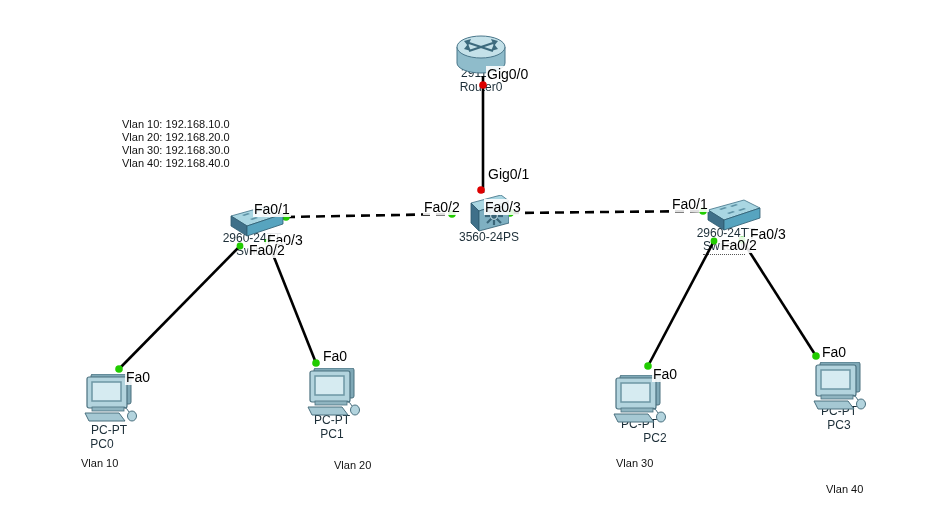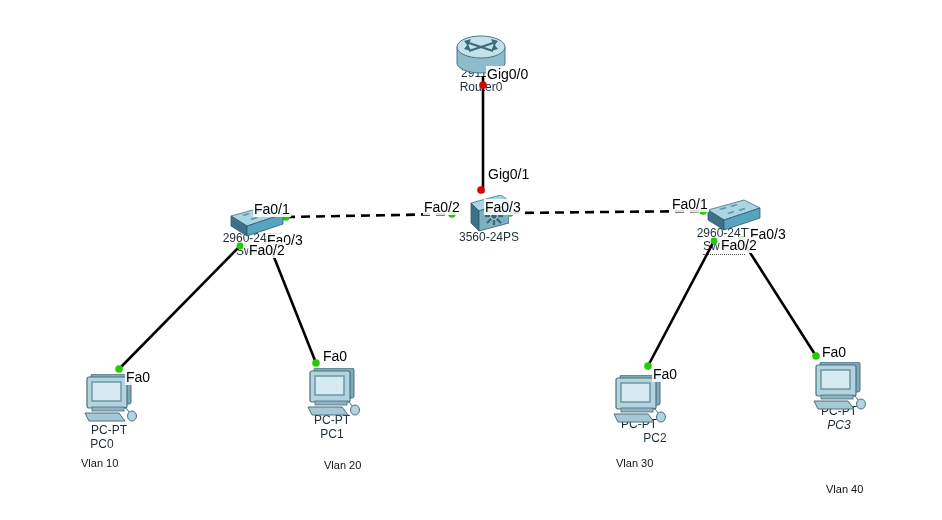--- a/index.html
+++ b/index.html
@@ -26,20 +26,26 @@
   }
   .noteblock span { display:block; }
   .icon { position:absolute; z-index:3; }
   .dotted-name { border-bottom:1px dotted #555; padding-bottom:1px; }
 </style>
 </head>
 <body>
 
 <div class="canvas">
 
+  <div class="noteblock">
+    <span>Vlan 10: 192.168.10.0</span>
+    <span>Vlan 20: 192.168.20.0</span>
+    <span>Vlan 30: 192.168.30.0</span>
+    <span>Vlan 40: 192.168.40.0</span>
+  </div>
 
   <svg class="cables" width="942" height="520">
 
     <line x1="483" y1="76" x2="483" y2="193" stroke-width="2.6" stroke="#000000"></line>
     <line x1="240" y1="246" x2="119" y2="369" stroke-width="2.6" stroke="#000000"></line>
     <line x1="268" y1="242" x2="316" y2="363" stroke-width="2.6" stroke="#000000"></line>
     <line x1="714" y1="241" x2="648" y2="366" stroke-width="2.6" stroke="#000000"></line>
     <line x1="742" y1="240" x2="816" y2="356" stroke-width="2.6" stroke="#000000"></line>
 
     <line x1="286" y1="217" x2="452" y2="214" stroke-width="2.6" stroke-dasharray="9,6" stroke="#000000"></line>
@@ -161,21 +167,21 @@
       <rect x="4" y="3" width="40" height="31" rx="2" fill="#b3d4de" stroke="#4a707f" stroke-width="1.2"></rect>
       <rect x="9" y="8" width="29" height="19" fill="#d6ebf1" stroke="#6d96a4" stroke-width="1.5"></rect>
       <rect x="9" y="33" width="32" height="4" fill="#8fb4c0" stroke="#4a707f" stroke-width="0.8"></rect>
       <polygon points="2,39 36,39 42,47 6,47" fill="#a5c8d3" stroke="#4a707f" stroke-width="1"></polygon>
       <path d="M46,38 Q44,34 41,33" stroke="#4a707f" stroke-width="1" fill="none"></path>
       <ellipse cx="49" cy="42" rx="4.5" ry="5" fill="#b3d4de" stroke="#4a707f" stroke-width="1"></ellipse>
     </svg>
     <span class="port" style="left:322px; top:348px;">Fa0</span>
     <span class="lbl center" style="left:332px; top:413px;">PC-PT</span>
     <span class="lbl center" style="left:332px; top:427px;">PC1</span>
-    <span class="note" style="left:324px; top:459px;text-align:center;">Vlan 20</span>
+    <span class="note" style="left:334px; top:459px;text-align:center;">Vlan 20</span>
   </div>
 
   <div>
     <svg class="icon" style="left:612px; top:375px;" width="56" height="48">
       <rect x="8" y="0" width="40" height="30" rx="2" fill="#7fa8b6" stroke="#4a707f" stroke-width="1"></rect>
       <rect x="4" y="3" width="40" height="31" rx="2" fill="#b3d4de" stroke="#4a707f" stroke-width="1.2"></rect>
       <rect x="9" y="8" width="29" height="19" fill="#d6ebf1" stroke="#6d96a4" stroke-width="1.5"></rect>
       <rect x="9" y="33" width="32" height="4" fill="#8fb4c0" stroke="#4a707f" stroke-width="0.8"></rect>
       <polygon points="2,39 36,39 42,47 6,47" fill="#a5c8d3" stroke="#4a707f" stroke-width="1"></polygon>
       <path d="M46,38 Q44,34 41,33" stroke="#4a707f" stroke-width="1" fill="none"></path>
@@ -192,17 +198,17 @@
       <rect x="8" y="0" width="40" height="30" rx="2" fill="#7fa8b6" stroke="#4a707f" stroke-width="1"></rect>
       <rect x="4" y="3" width="40" height="31" rx="2" fill="#b3d4de" stroke="#4a707f" stroke-width="1.2"></rect>
       <rect x="9" y="8" width="29" height="19" fill="#d6ebf1" stroke="#6d96a4" stroke-width="1.5"></rect>
       <rect x="9" y="33" width="32" height="4" fill="#8fb4c0" stroke="#4a707f" stroke-width="0.8"></rect>
       <polygon points="2,39 36,39 42,47 6,47" fill="#a5c8d3" stroke="#4a707f" stroke-width="1"></polygon>
       <path d="M46,38 Q44,34 41,33" stroke="#4a707f" stroke-width="1" fill="none"></path>
       <ellipse cx="49" cy="42" rx="4.5" ry="5" fill="#b3d4de" stroke="#4a707f" stroke-width="1"></ellipse>
     </svg>
     <span class="port" style="left:821px; top:344px;">Fa0</span>
     <span class="lbl center" style="left:839px; top:404px;">PC-PT</span>
-    <span class="lbl center" style="left:839px; top:418px;font-style:italic;">PC3</span>
+    <span class="lbl center" style="left:839px; top:418px;">PC3</span>
     <span class="note" style="left:826px; top:456px;margin-top:27px;">Vlan 40</span>
   </div>
 
 </div>
 
 </body></html>

